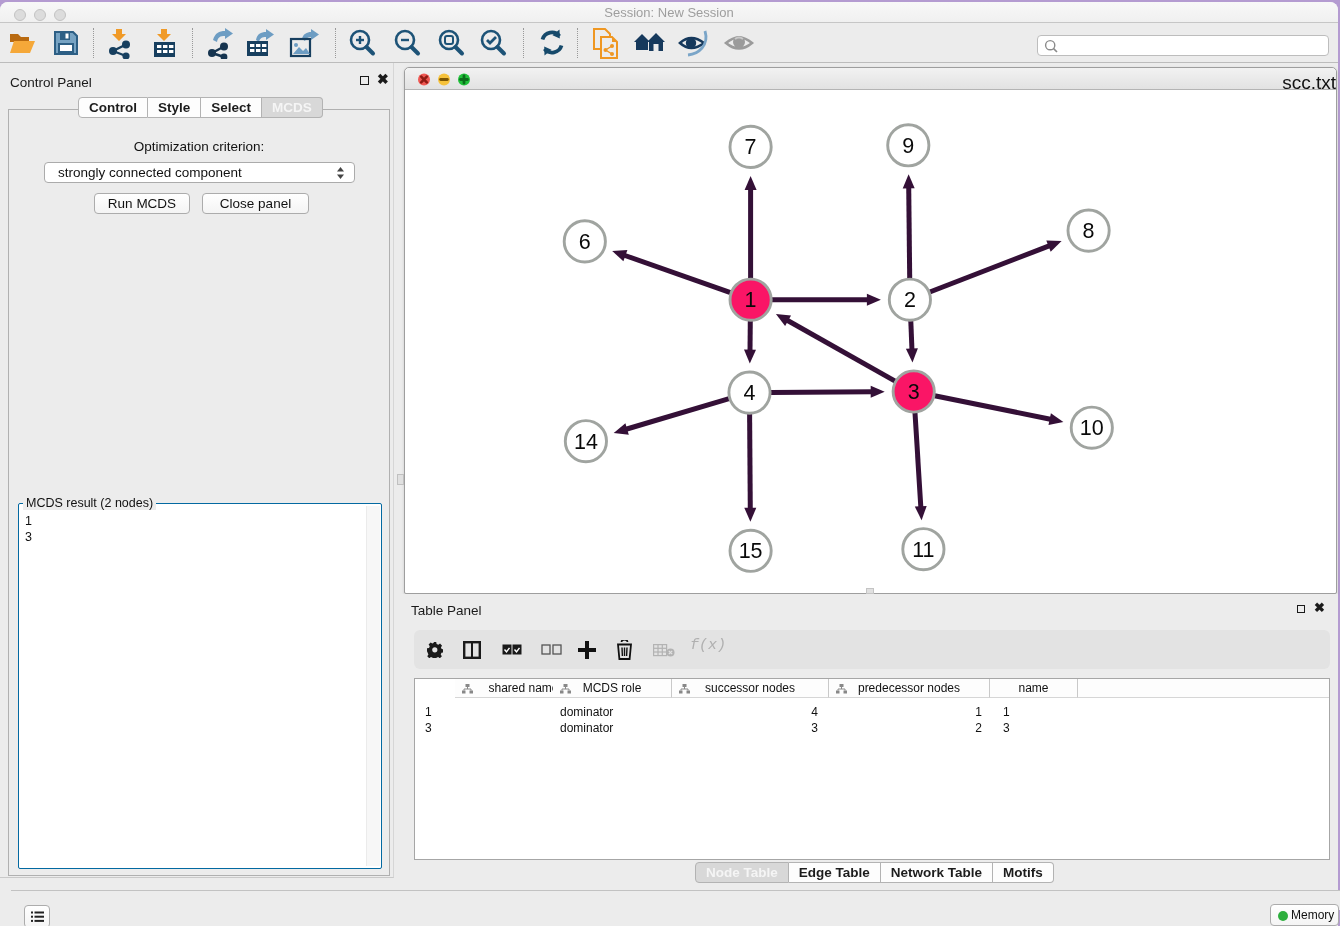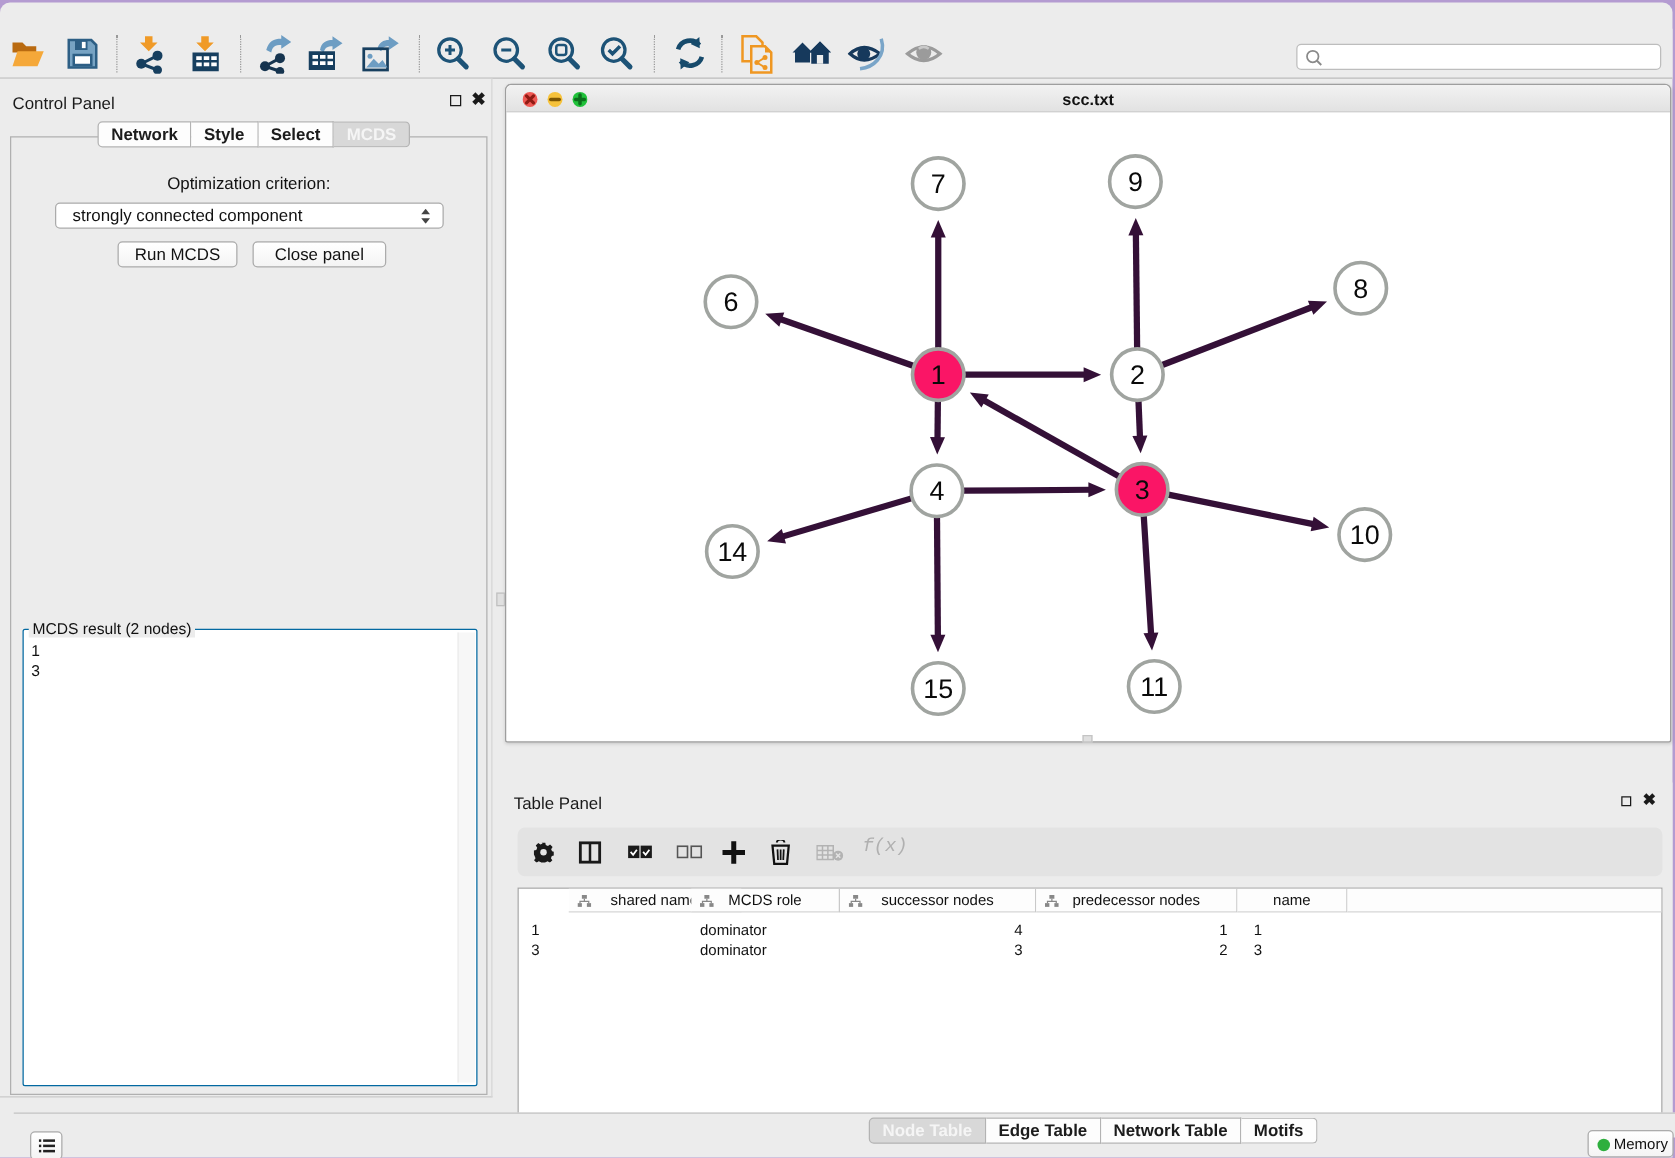--- a/index.html
+++ b/index.html
@@ -23,36 +23,42 @@
 .tab.first { border-left:1px solid #b3b3b3; border-radius:4px 0 0 4px; }
 .tab.last { border-radius:0 4px 4px 0; }
 .tab.sel { background:#d8d8d8; color:#f5f5f5; }
 #cpcontent { position:absolute; left:8px; top:46px; width:382px; height:767px; border:1px solid #b0b0b0; background:#ececec; }
 .btn { position:absolute; background:linear-gradient(#ffffff,#f4f4f4); border:1px solid #acacac; border-radius:4px; font-size:13.5px; color:#111; text-align:center; }
 #mcdsbox { position:absolute; left:9px; top:393px; width:364px; height:366px; border:1px solid #0369a1; background:#fff; border-radius:2px; }
 #mcdslabel { position:absolute; left:4px; top:-8px; background:#ececec; font-size:12.5px; padding:0 3px; color:#111; }
 
 #netwin { position:absolute; left:404px; top:65px; width:933px; height:527px; background:#fff; border:1px solid #9e9e9e; border-radius:5px 5px 2px 2px; box-shadow:0 1px 3px rgba(0,0,0,0.15); }
 #nethead { position:absolute; left:0; top:0; width:100%; height:22px; background:linear-gradient(#f2f2f2,#e2e2e2); border-bottom:1px solid #b4b4b4; border-radius:5px 5px 0 0; }
-#nettitle { position:absolute; top:4px; width:100%; text-align:center; font-size:13px; color:#111;font-weight:bold; }
-
-#tpanel { position:absolute; left:395px; top:624px; width:943px; height:284px; background:#ececec; }
+#nettitle { position:absolute; top:4px; width:100%; text-align:right; font-size:19px; color:#111; }
+
+#tpanel { position:absolute; left:395px; top:592px; width:943px; height:284px; background:#ececec; }
 #tphead { position:absolute; left:16px; top:9px; font-size:13.5px; color:#1a1a1a; }
 #tptoolbar { position:absolute; left:19px; top:36px; width:916px; height:39px; background:#e3e3e3; border-radius:6px; }
 #ttable { position:absolute; left:19px; top:84px; width:916px; height:182px; background:#fff; border:1px solid #a6a6a6; }
 .hcell { position:absolute; top:0; height:19px; border-right:1px solid #c9c9c9; border-bottom:1px solid #d6d6d6; font-size:12px; color:#111; text-align:center; line-height:19px; background:#fdfdfd; }
 .hicon { position:absolute; left:7px; top:5px; }
 .drow { position:absolute; font-size:12px; color:#111; }
 
 #statusbar { position:absolute; left:11px; top:888px; width:100%; height:20px; background:#ececec; border-top:1px solid #c2c2c2; }
 svg text { font-family:"Liberation Sans", sans-serif; }
 </style>
 </head>
 <body>
 <div id="win">
+  <div id="titlebar">
+    <div class="tl" style="left:14px"></div>
+    <div class="tl" style="left:34px"></div>
+    <div class="tl" style="left:54px"></div>
+    <div id="title">Session: New Session</div>
+  </div>
   <div id="toolbar">
     <div class="sep" style="left:93px"></div>
     <div class="sep" style="left:192px"></div>
     <div class="sep" style="left:335px"></div>
     <div class="sep" style="left:523px"></div>
     <div class="sep" style="left:577px"></div>
 
     <svg class="ticon" style="left:8px" width="29" height="30" viewBox="0 0 29 30">
       <path d="M2 6 h8 l3 3 h8 v5 h-19 z" fill="#b96a10"></path>
       <path d="M2 25 L6 13 h21 l-5 12 z" fill="#f5a839"></path>
@@ -197,21 +203,21 @@
         <circle cx="6.2" cy="6.2" r="4.6" fill="none" stroke="#8a8a8a" stroke-width="1.4"></circle>
         <line x1="9.6" y1="9.6" x2="13" y2="13" stroke="#8a8a8a" stroke-width="1.6"></line>
       </svg>
     </div>
   </div>
   <div id="cpanel">
     <div id="cphead">Control Panel</div>
     <div style="position:absolute; left:360px; top:13px; width:9px; height:9px; border:1.6px solid #1a1a1a;"></div>
     <div style="position:absolute; left:377px; top:8px; font-size:14px; font-weight:bold; color:#1a1a1a;">✖</div>
     <div class="tabrow" style="left:78px; top:34px;">
-      <div class="tab first">Network</div>
+      <div class="tab first">Control</div>
         <div class="tab">Style</div>
         <div class="tab">Select</div>
         <div class="tab sel last">MCDS</div>
     </div>
     <div id="cpcontent">
       <div style="position:absolute; top:29px; width:100%; text-align:center; font-size:13.5px; color:#111;">Optimization criterion:</div>
       <div id="optsel" style="position:absolute; left:35px; top:52px; width:311px; height:21px; background:#fff; border:1px solid #ababab; border-radius:4px; font-size:13.5px; color:#111; line-height:19px; padding-left:13px;">strongly connected component<svg style="position:absolute;right:9px;top:4px" width="9" height="12" viewBox="0 0 9 12">
             <path d="M4.5 0 L8 4.4 H1 Z" fill="#444"></path>
             <path d="M4.5 12 L8 7.6 H1 Z" fill="#444"></path>
           </svg></div>

